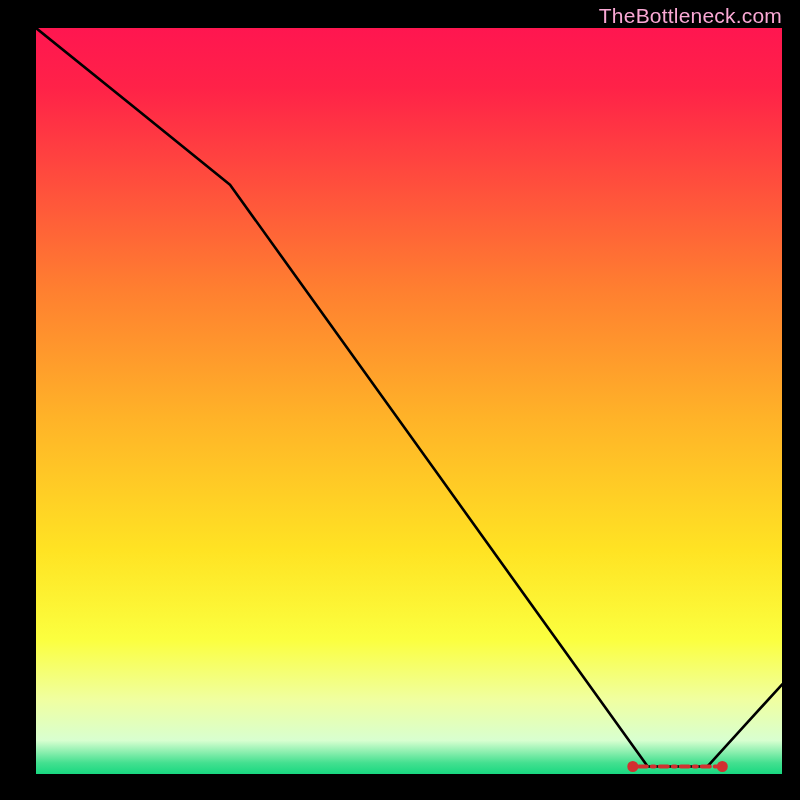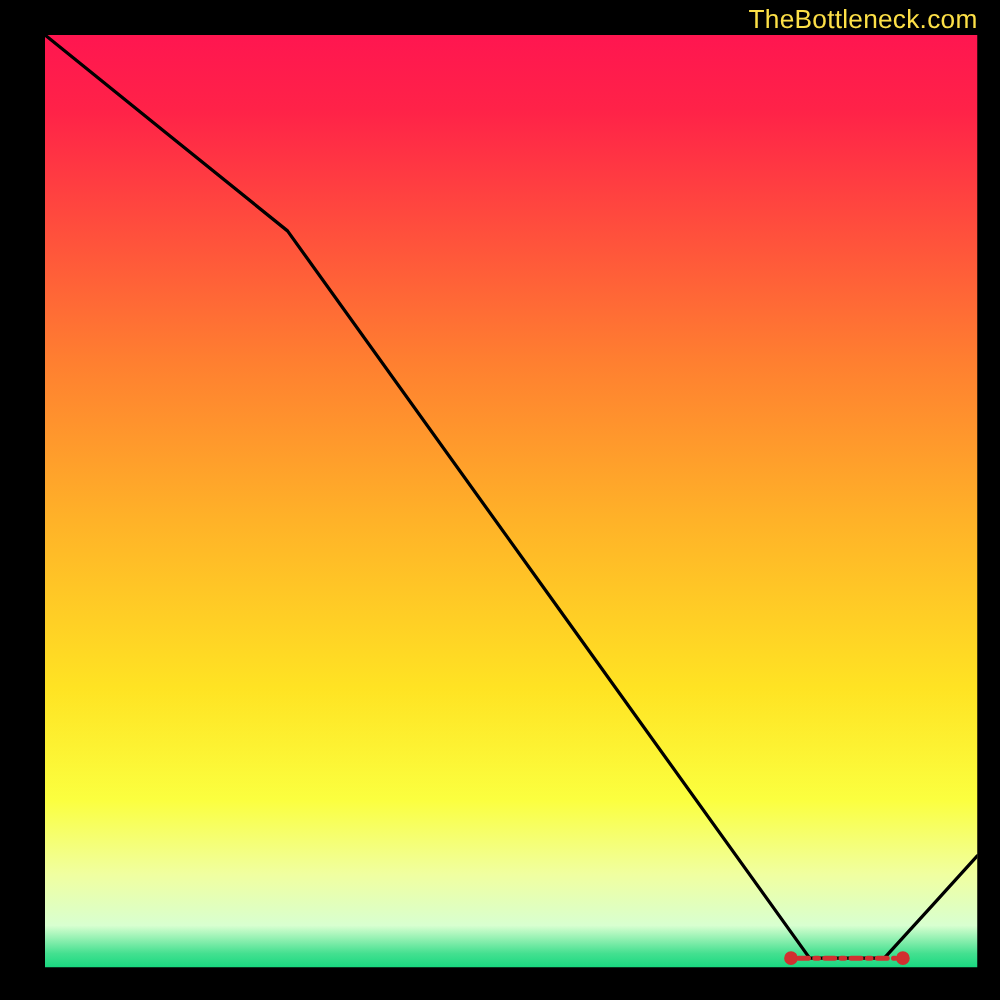--- a/index.html
+++ b/index.html
@@ -8,21 +8,21 @@
     width: 800px;
     height: 800px;
     background: #000;
     position: relative;
     font-family: Arial, Helvetica, sans-serif;
   }
   .watermark {
     position: absolute;
     top: 4px;
     right: 18px;
-    color: #fde047;
+    color: #f9a8d4;
     font-size: 21px;
     font-weight: 500;
     letter-spacing: 0.2px;
     z-index: 10;
   }
   .plot-frame {
     position: absolute;
     left: 36px;
     top: 28px;
     width: 746px;

